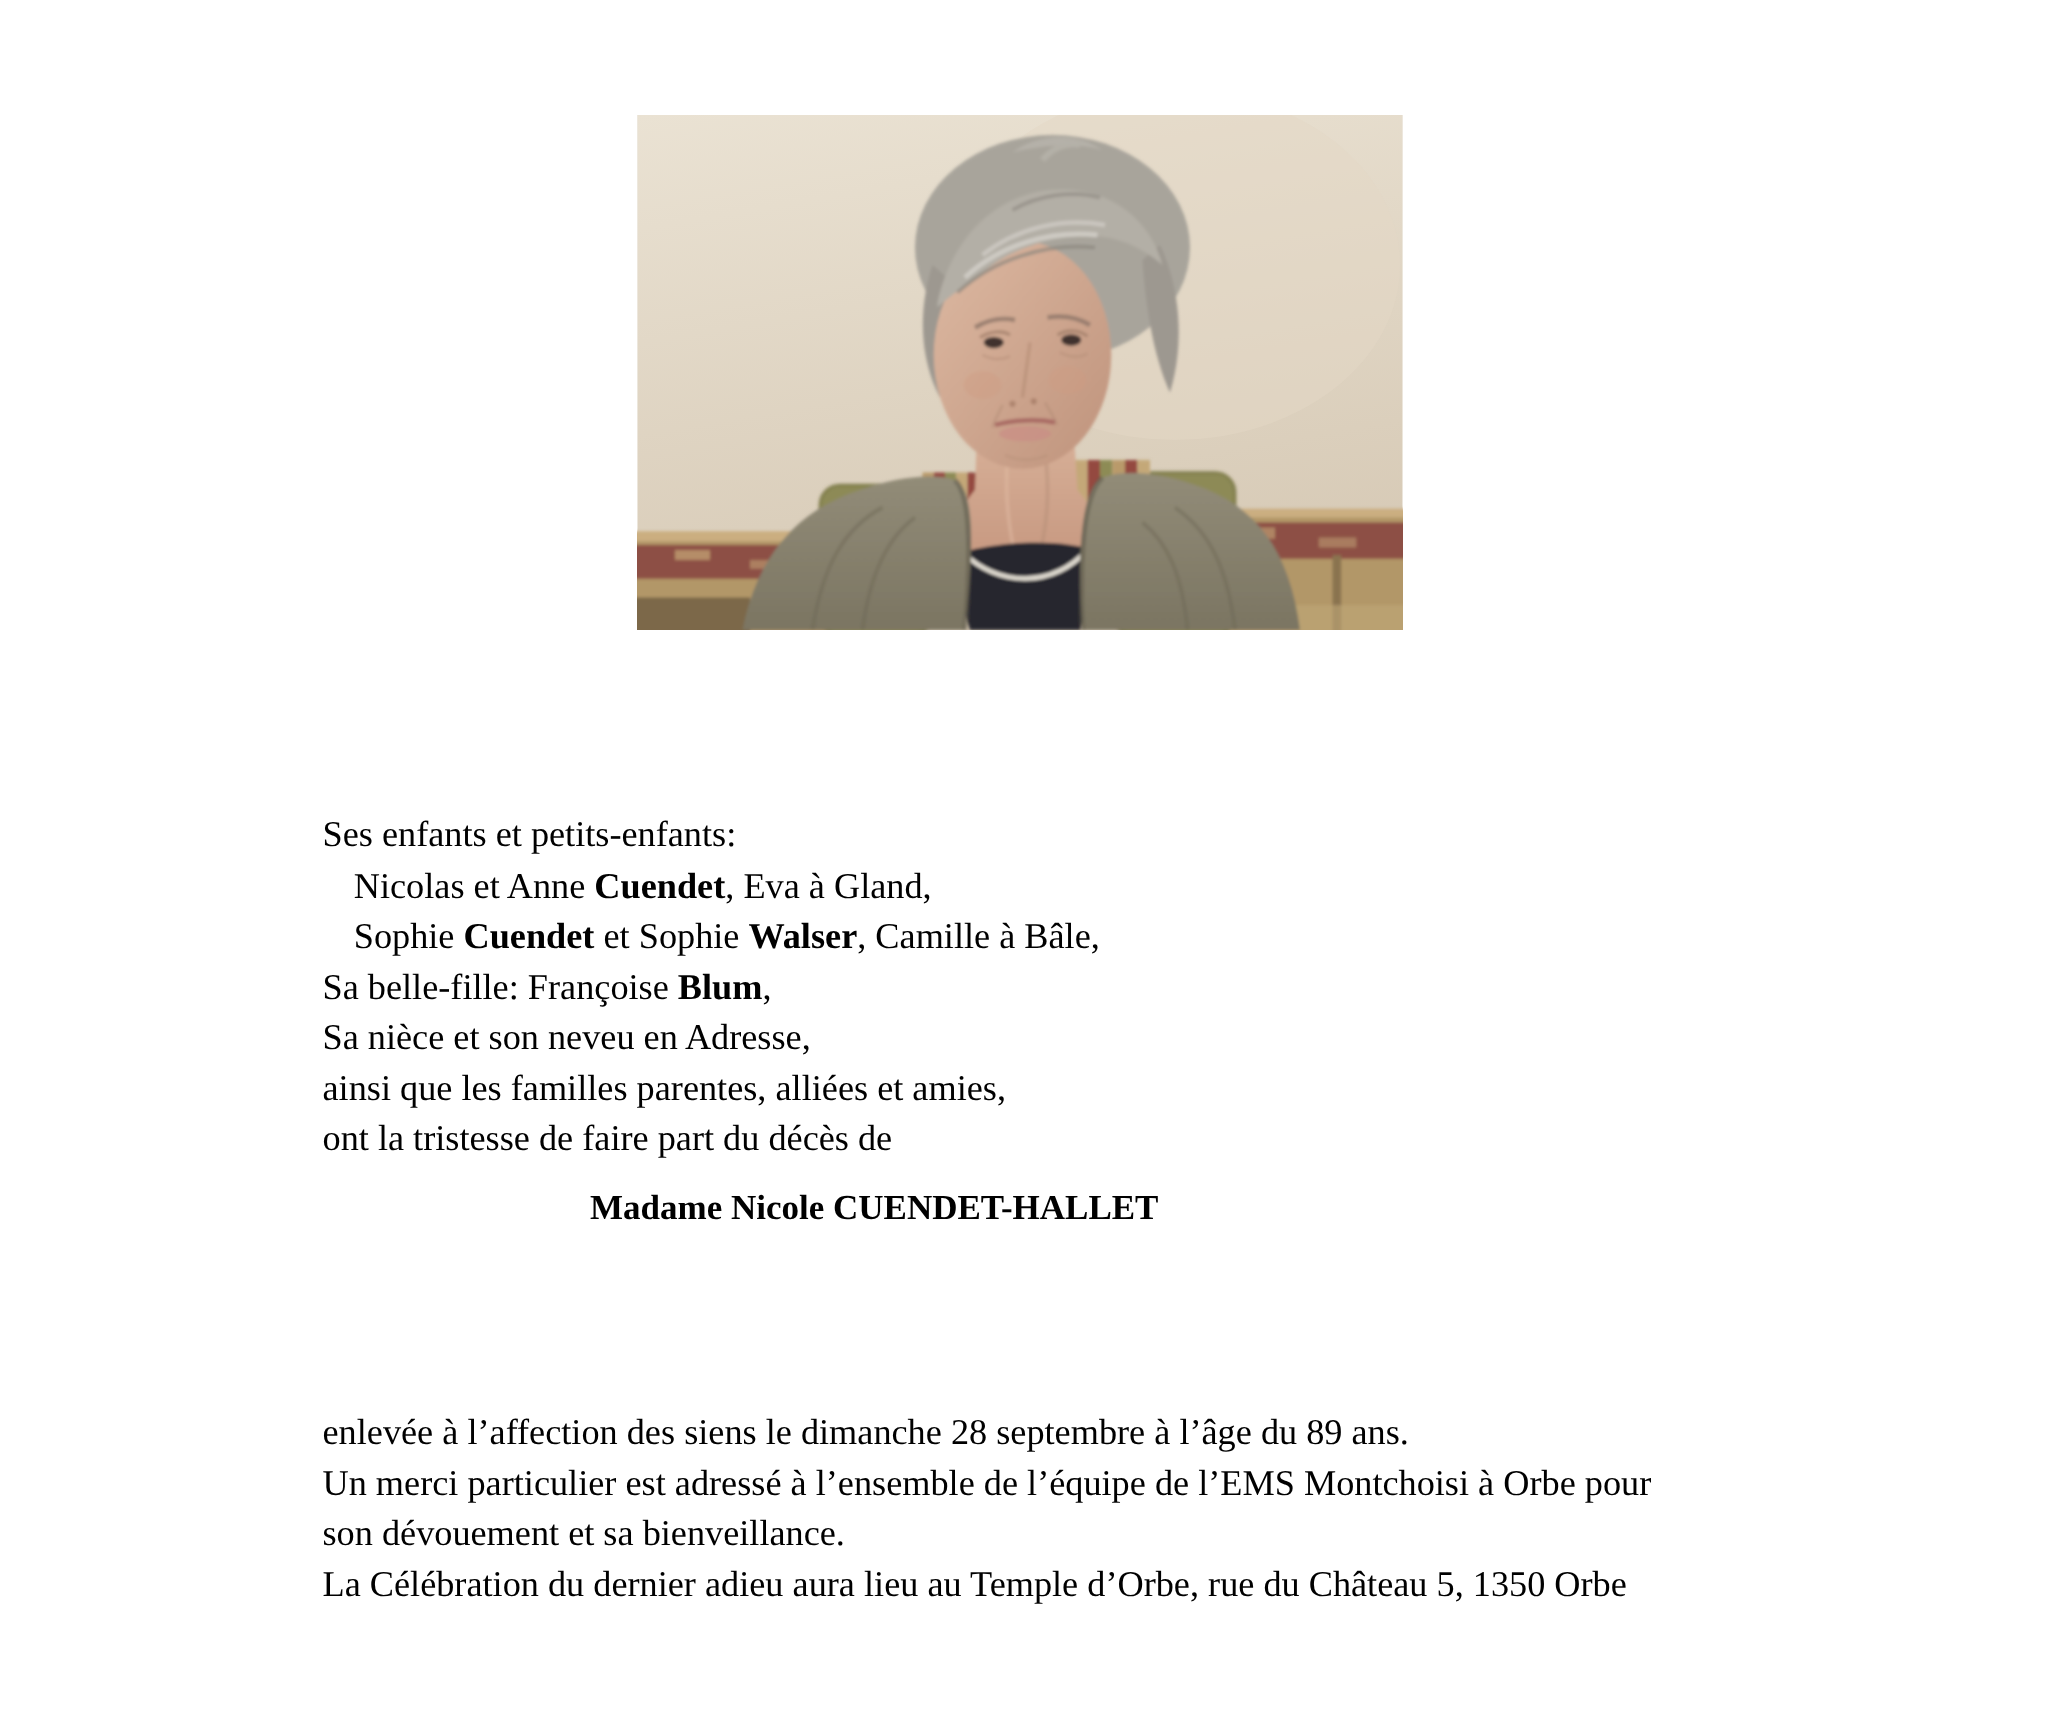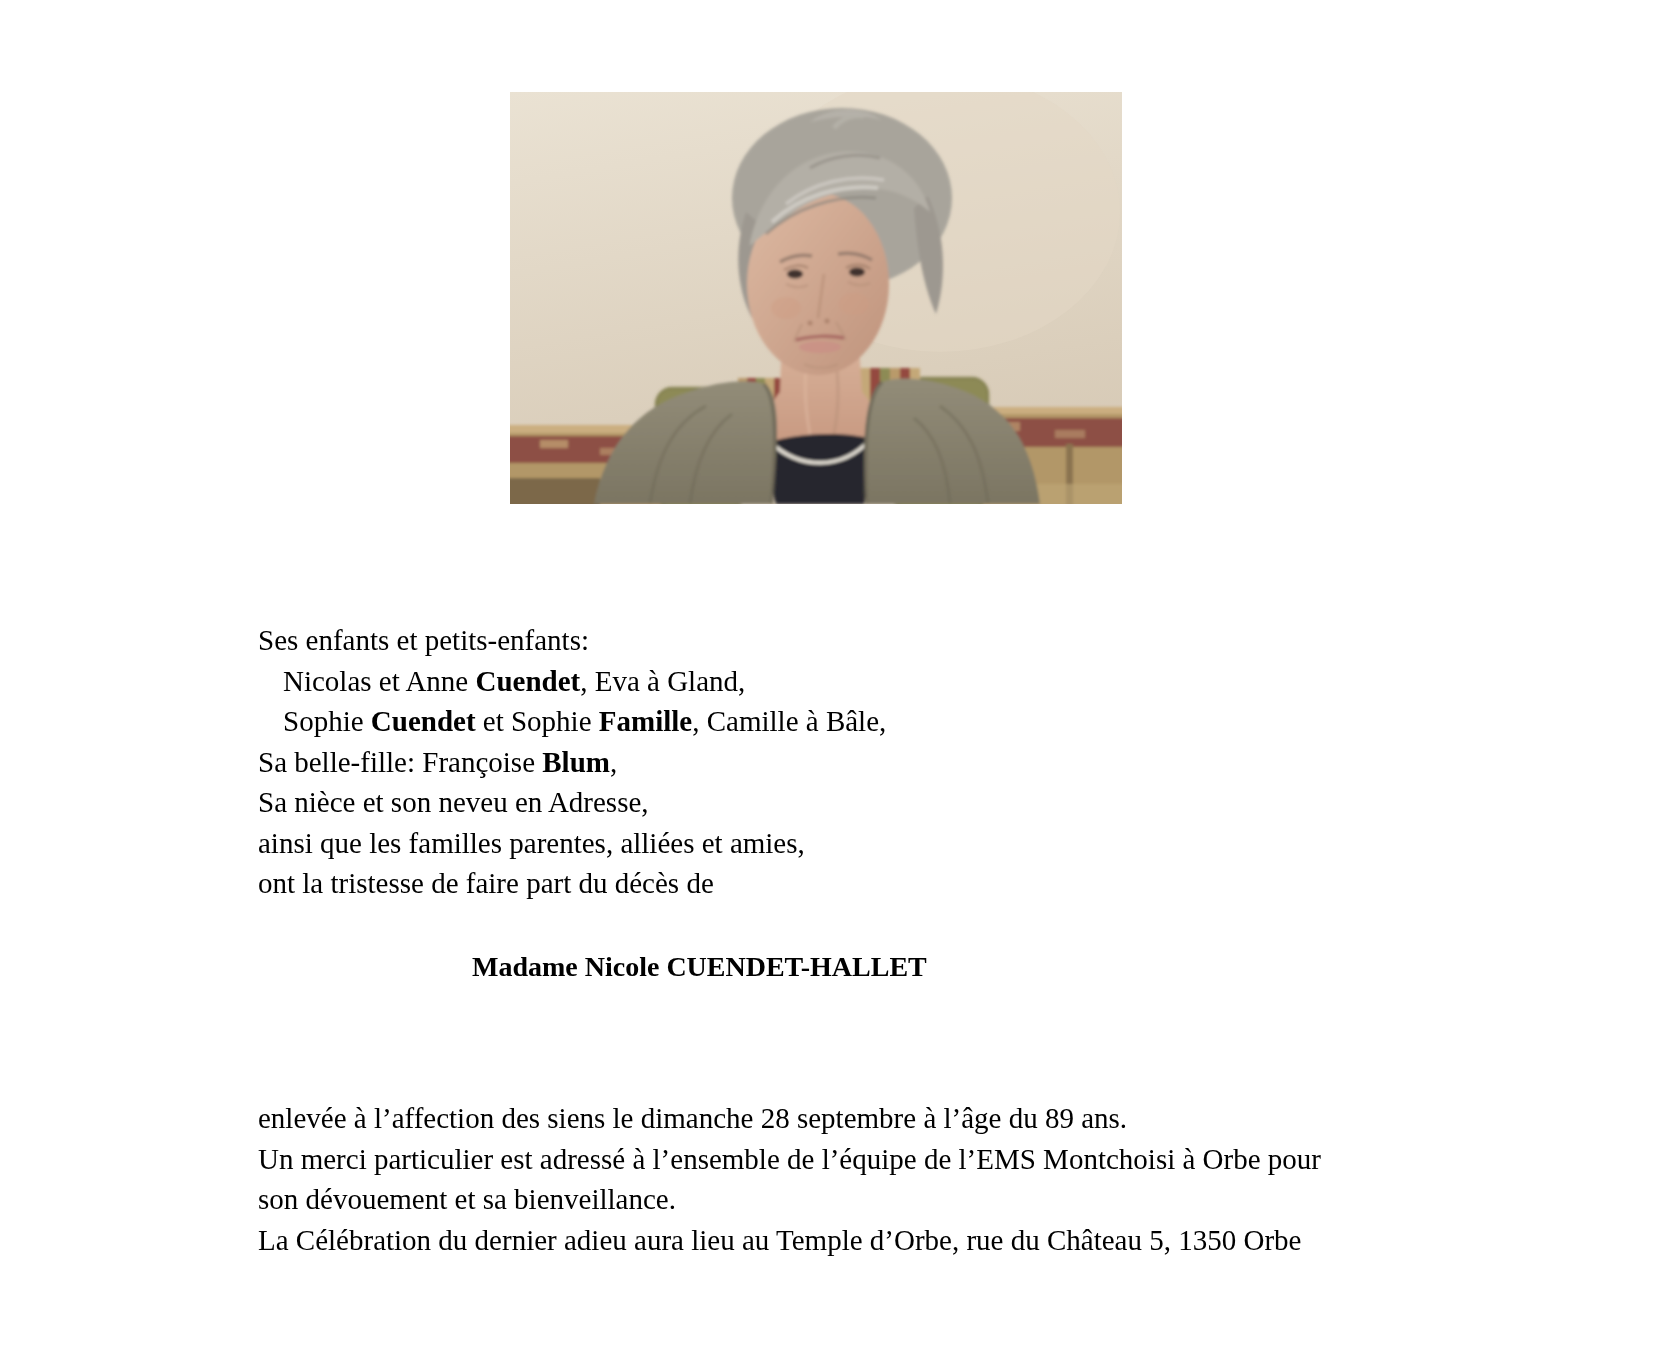--- a/index.html
+++ b/index.html
@@ -14,20 +14,21 @@
   .page{position:absolute;left:0;top:0;width:1654px;height:1372px;background:#fff;}
   .photo{
     position:absolute;left:510px;top:92px;width:612px;height:412px;
     overflow:hidden;background:#ddd3c2;
   }
   .photo svg{display:block;width:612px;height:412px;}
   .textblock{
     position:absolute;left:258px;
     font-size:29px;line-height:40.5px;white-space:nowrap;
     font-weight:400;
+    margin-top:28px;
   }
   .family{top:620px;}
   .details{top:1098px;}
   .line{height:40.5px;}
   .line.ind{padding-left:25px;}
   .b{font-weight:bold;}
   .title{
     position:absolute;left:472px;top:950px;
     font-size:28px;font-weight:bold;line-height:1.2;
     white-space:nowrap;letter-spacing:0px;
@@ -171,21 +172,21 @@
           <path d="M 300 76 C 320 64 348 60 370 66" stroke="#8a867e" stroke-width="3" fill="none" opacity="0.6"></path>
           <path d="M 324 36 C 332 26 344 22 354 24" stroke="#b5b1a9" stroke-width="5" fill="none" opacity="0.9"></path>
         </g>
       </g>
     </svg>
   </div>
 
   <div class="textblock family">
     <div class="line"><span>Ses enfants et petits-enfants:</span></div>
     <div class="line ind"><span>Nicolas et Anne </span><span class="b">Cuendet</span><span>, Eva à Gland,</span></div>
-    <div class="line ind"><span>Sophie </span><span class="b">Cuendet</span><span> et Sophie </span><span class="b">Famille</span><span>, Camille à Bâle,</span></div>
+    <div class="line ind"><span>Sophie </span><span class="b">Cuendet</span><span> et Sophie </span><span class="b">Walser</span><span>, Camille à Bâle,</span></div>
     <div class="line"><span>Sa belle-fille: Françoise </span><span class="b">Blum</span><span>,</span></div>
     <div class="line"><span>Sa nièce et son neveu en Adresse,</span></div>
     <div class="line"><span>ainsi que les familles parentes, alliées et amies,</span></div>
     <div class="line"><span>ont la tristesse de faire part du décès de</span></div>
   </div>
 
   <div class="title">Madame Nicole CUENDET-HALLET</div>
 
   <div class="textblock details">
     <div class="line"><span>enlevée à l’affection des siens le dimanche 28 septembre à l’âge du 89 ans.</span></div>

